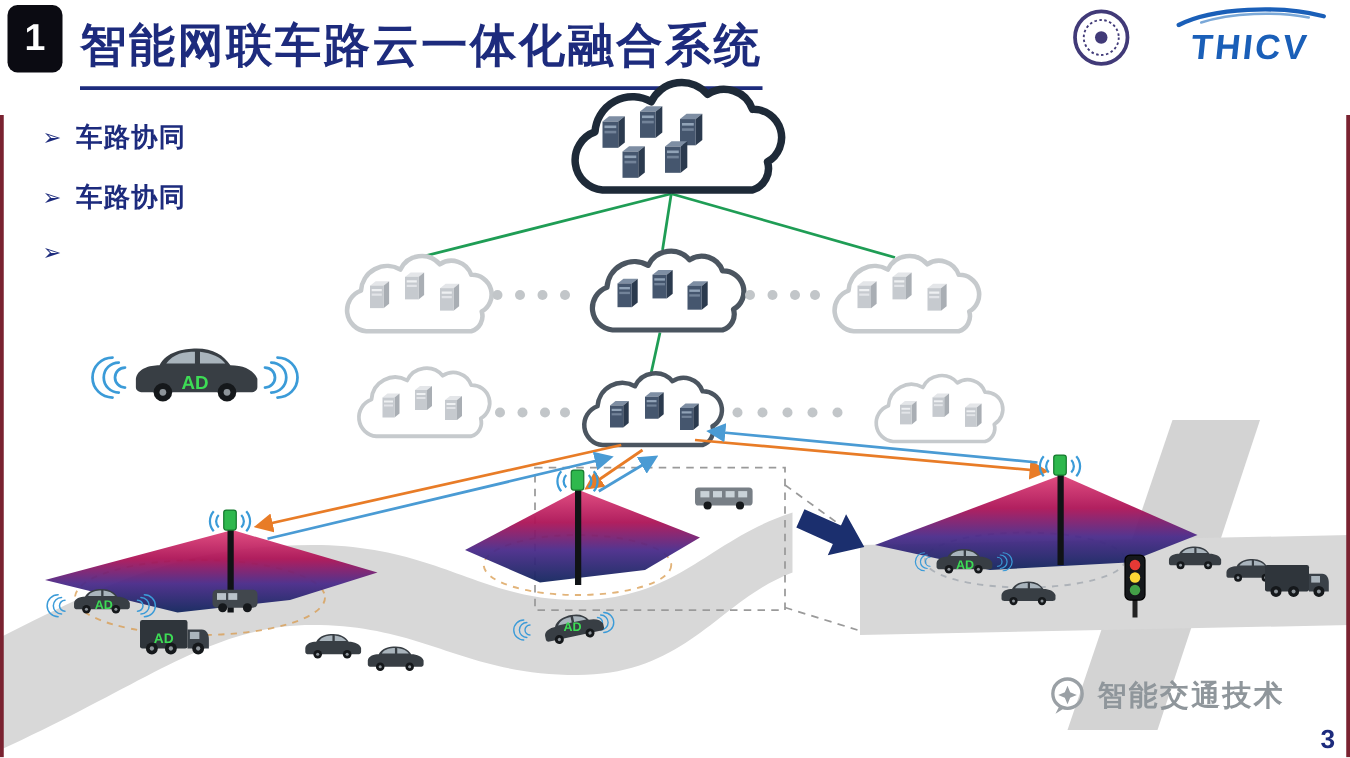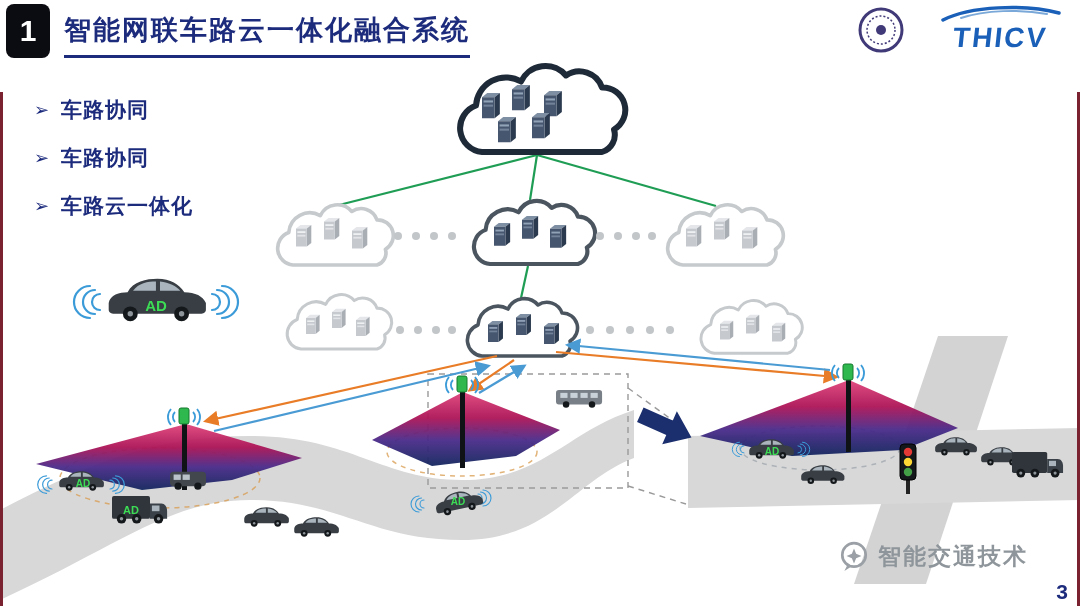--- a/index.html
+++ b/index.html
@@ -2,21 +2,21 @@
 <html><head>
 <meta charset="utf-8">
 <style>
   html,body{margin:0;padding:0;background:#fff;font-family:"Liberation Sans","DejaVu Sans",sans-serif;}
   #slide{position:relative;width:1080px;height:606px;background:#fff;overflow:hidden;}
 
   
   .hdr{position:absolute;left:0;top:0;width:1080px;height:66px;}
   .idx-box{position:absolute;left:6px;top:4px;width:44px;height:54px;background:#0b0b12;border-radius:8px;
            color:#fff;font-size:30px;font-weight:bold;display:flex;align-items:center;justify-content:center;}
-  .title{position:absolute;left:64px;top:12px;font-size:27px;font-weight:bold;color:#1d2b7d;letter-spacing:2px;
+  .title{position:absolute;left:64px;top:12px;font-size:37px;font-weight:bold;color:#1d2b7d;letter-spacing:2px;
          border-bottom:3px solid #1d2b7d;padding-bottom:7px;}
   .uni-logo{position:absolute;left:858px;top:7px;width:46px;height:46px;}
   .brand{position:absolute;left:925px;top:4px;width:150px;text-align:center;}
   .brand .swoosh{display:block;margin:0 auto;}
   .brand .txt{display:block;font-size:28px;font-weight:800;color:#1a5fb8;letter-spacing:2px;transform:skewX(-6deg);}
 
   
   .bullets{position:absolute;left:34px;top:96px;}
   .bullet{display:flex;align-items:center;margin-bottom:20px;}
   .bullet .mk{color:#1d2b7d;font-size:18px;margin-right:12px;}
@@ -63,21 +63,20 @@
     <div class="bullet">
       <span class="mk">➢</span>
       <span class="lb">车路协同</span>
     </div>
     <div class="bullet">
       <span class="mk">➢</span>
       <span class="lb">车路协同</span>
     </div>
     <div class="bullet">
       <span class="mk">➢</span>
-      <span class="lb">车路云一体化</span>
     </div>
   </div>
 
   <svg id="scene" width="1080" height="606" viewBox="0 0 1080 606">
     <defs>
       <path id="cloud" d="M20,60 a16,16 0 0 1 -4,-31 a20,20 0 0 1 30,-16 a18,18 0 0 1 30,-4 a16,16 0 0 1 24,8 a15,15 0 0 1 8,28 a12,12 0 0 1 -8,15 z"></path>
       <g id="srvD">
         <polygon points="0,5 5,1 17,1 12,5" fill="#7e8ea3"></polygon>
         <polygon points="12,5 17,1 17,21 12,25" fill="#2b3a4e"></polygon>
         <rect x="0" y="5" width="12" height="20" fill="#45566e"></rect>

